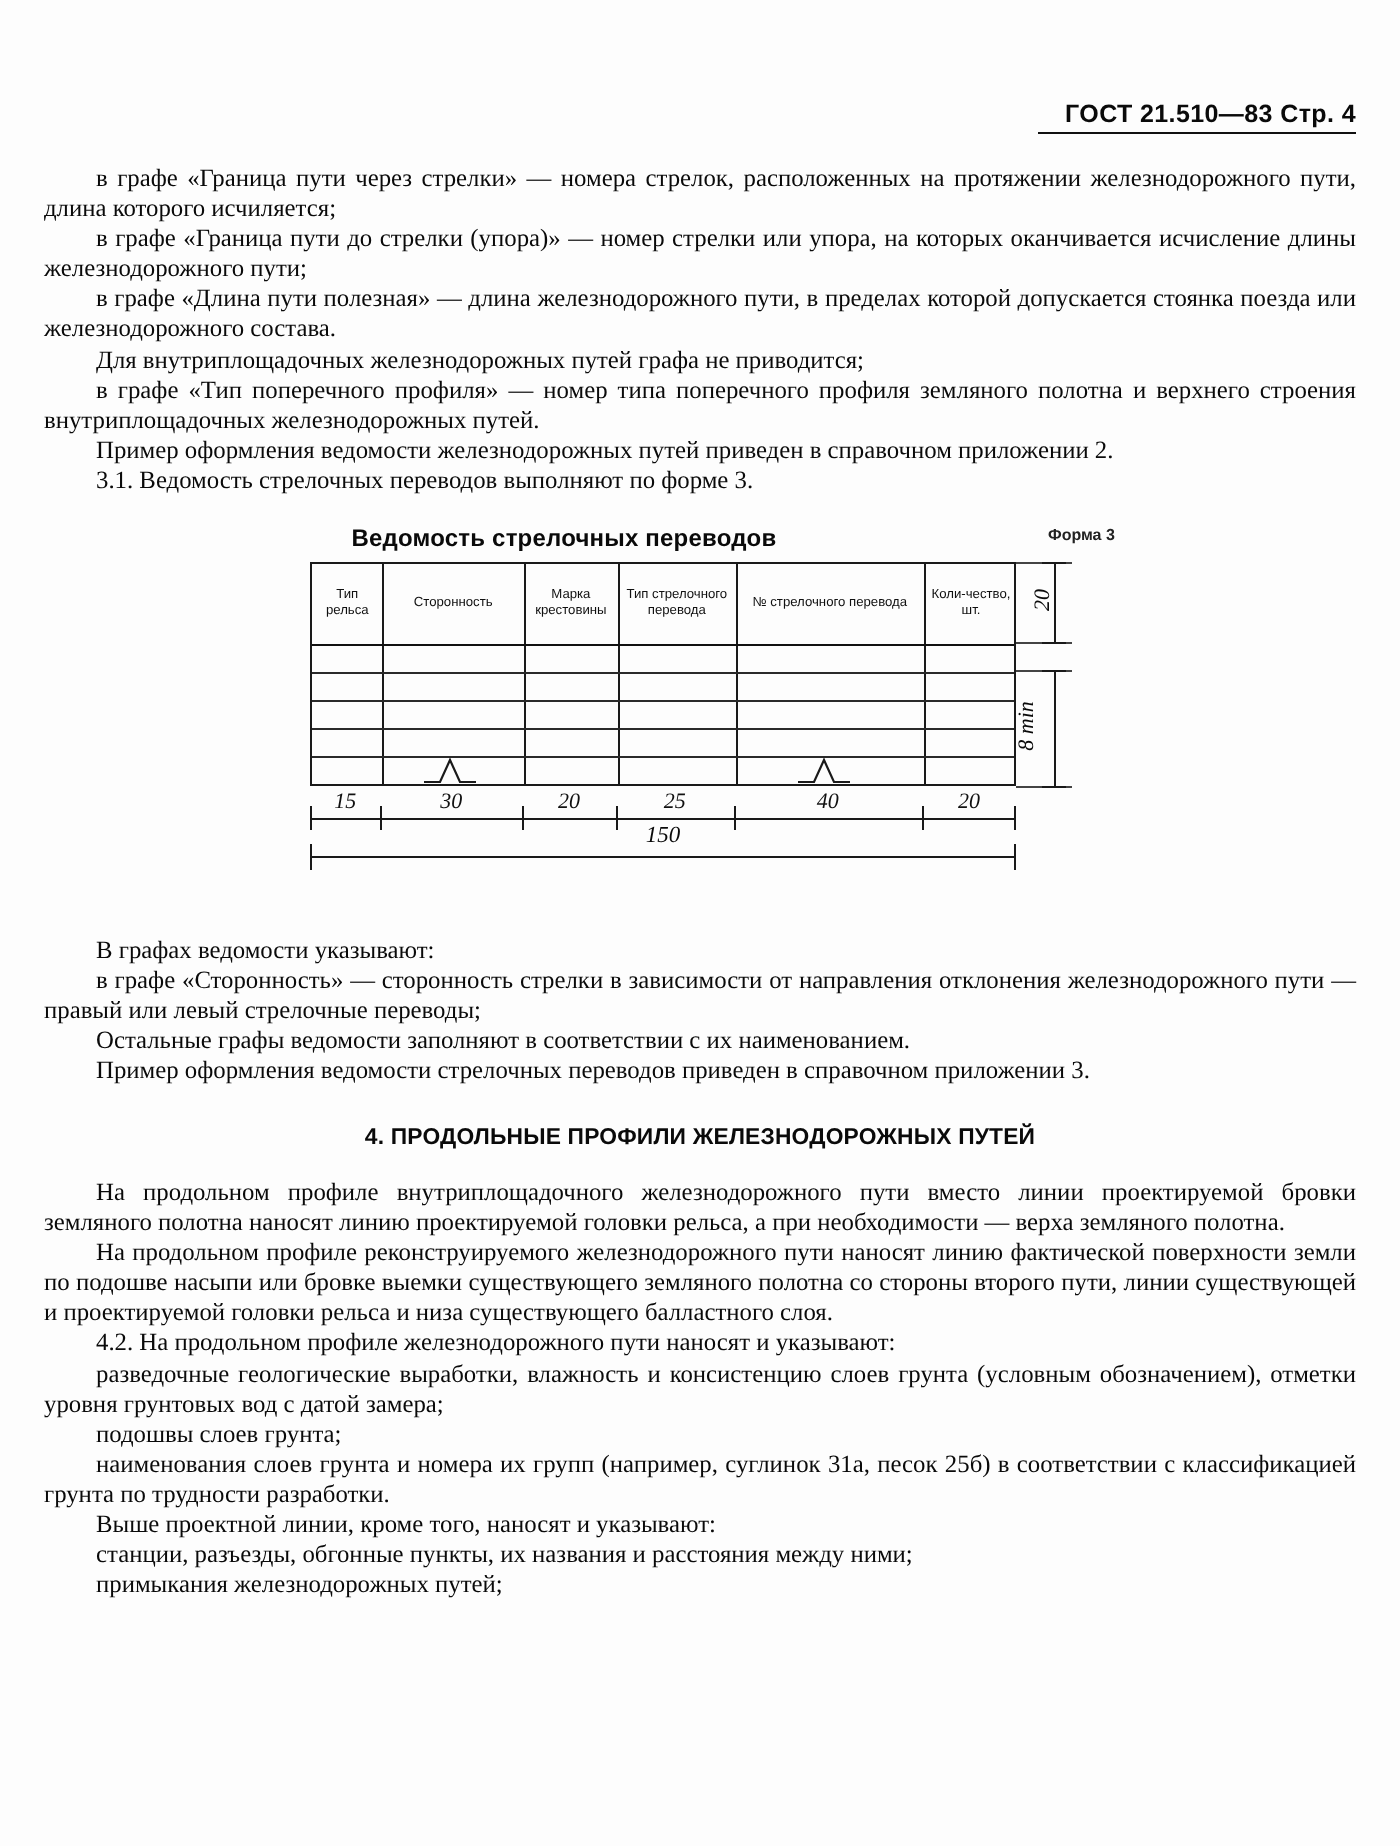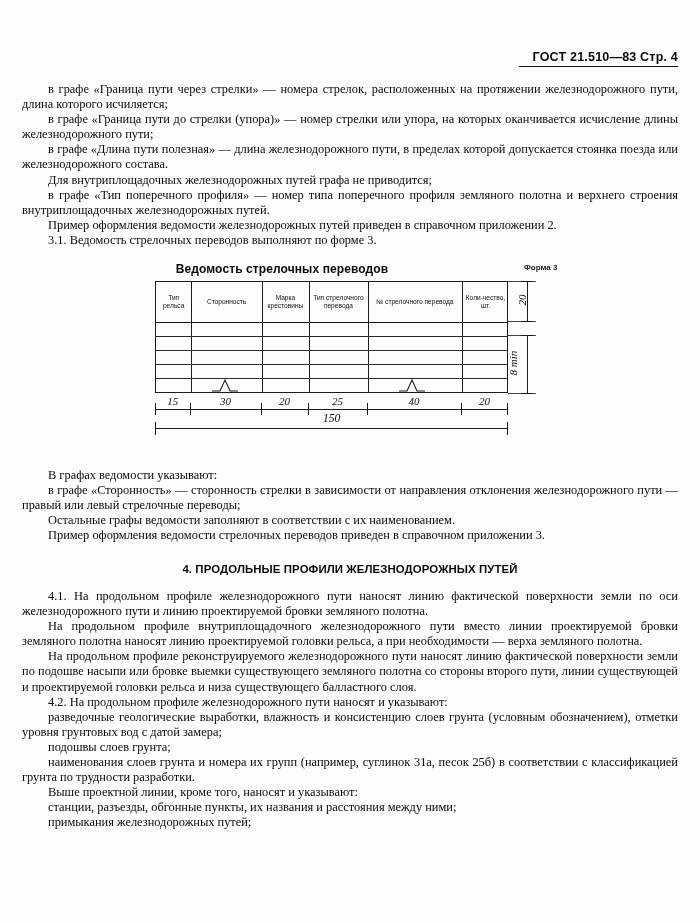--- a/index.html
+++ b/index.html
@@ -363,21 +363,20 @@
   <div class="body-text" style="top:468px;">
     <p class="par">В графах ведомости указывают:</p>
     <p class="par">в графе «Сторонность» — сторонность стрелки в зависимости от направления отклонения железнодорожного пути — правый или левый стрелочные переводы;</p>
     <p class="par">Остальные графы ведомости заполняют в соответствии с их наименованием.</p>
     <p class="par">Пример оформления ведомости стрелочных переводов приведен в справочном приложении 3.</p>
   </div>
 
   <div class="sec-head">4. ПРОДОЛЬНЫЕ ПРОФИЛИ ЖЕЛЕЗНОДОРОЖНЫХ ПУТЕЙ</div>
 
   <div class="body-text-2">
-    <p class="par">4.1. На продольном профиле железнодорожного пути наносят линию фактической поверхности земли по оси железнодорожного пути и линию проектируемой бровки земляного полотна.</p>
     <p class="par">На продольном профиле внутриплощадочного железнодорожного пути вместо линии проектируемой бровки земляного полотна наносят линию проектируемой головки рельса, а при необходимости — верха земляного полотна.</p>
     <p class="par">На продольном профиле реконструируемого железнодорожного пути наносят линию фактической поверхности земли по подошве насыпи или бровке выемки существующего земляного полотна со стороны второго пути, линии существующей и проектируемой головки рельса и низа существующего балластного слоя.</p>
     <p class="par">4.2. На продольном профиле железнодорожного пути наносят и указывают:</p>
     <p class="par">разведочные геологические выработки, влажность и консистенцию слоев грунта (условным обозначением), отметки уровня грунтовых вод с датой замера;</p>
     <p class="par">подошвы слоев грунта;</p>
     <p class="par">наименования слоев грунта и номера их групп (например, суглинок 31а, песок 25б) в соответствии с классификацией грунта по трудности разработки.</p>
     <p class="par">Выше проектной линии, кроме того, наносят и указывают:</p>
     <p class="par">станции, разъезды, обгонные пункты, их названия и расстояния между ними;</p>
     <p class="par">примыкания железнодорожных путей;</p>
   </div>

